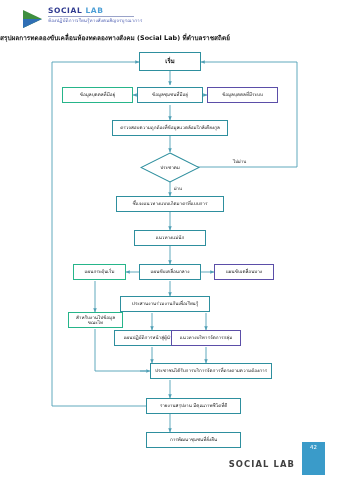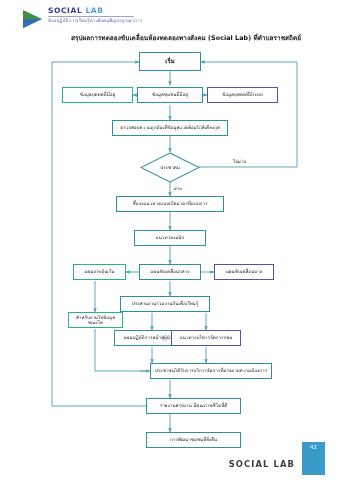--- a/index.html
+++ b/index.html
@@ -56,26 +56,24 @@
     white-space: nowrap;
     letter-spacing: 0.1px;
   }
 
   
   #page-title {
     position: absolute;
     left: 0;
     right: 8px;
     top: 33px;
-    text-align: center;
     font-size: 6.4px;
     font-weight: 700;
     color: #111111;
     letter-spacing: 0.05px;
-    margin-left: 41px;
   }
 
   
   #diagram {
     position: absolute;
     left: 0;
     top: 0;
     width: 339px;
     height: 480px;
   }

